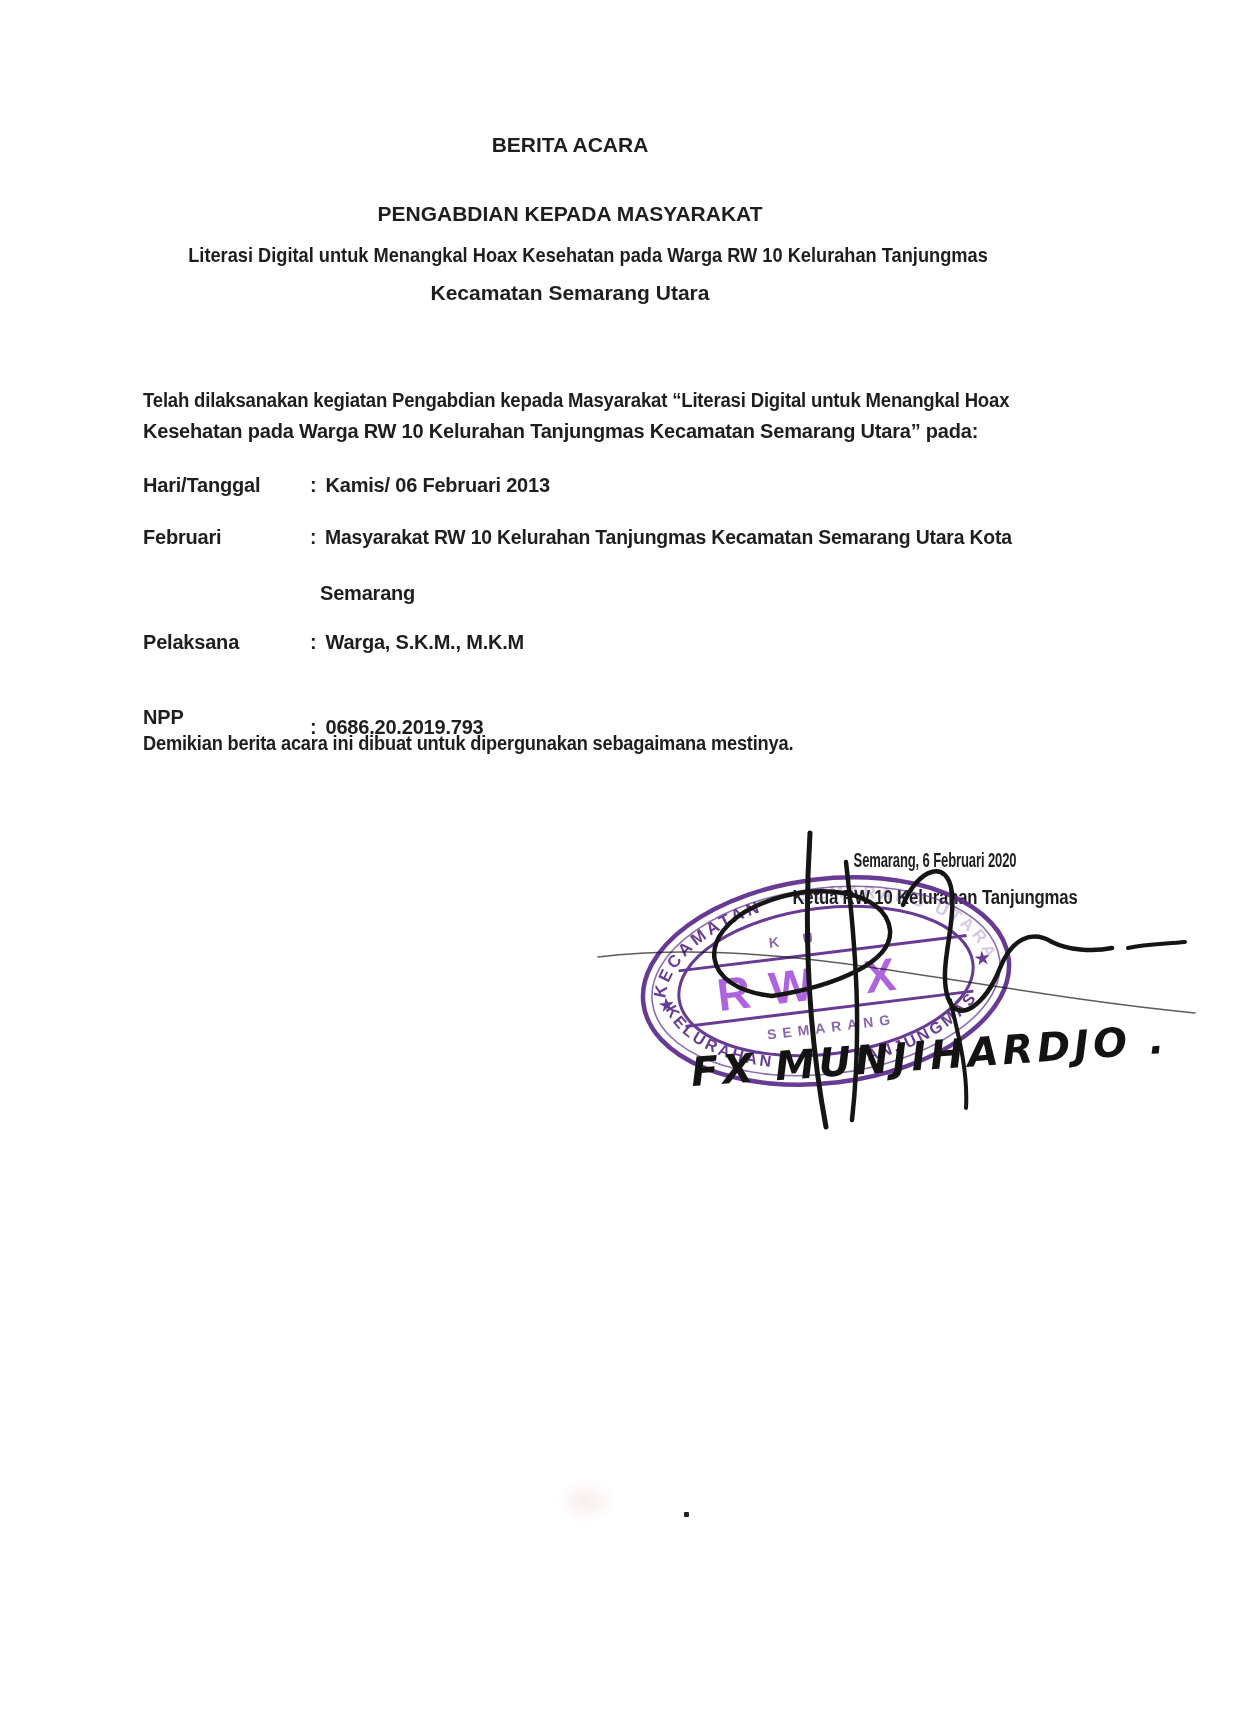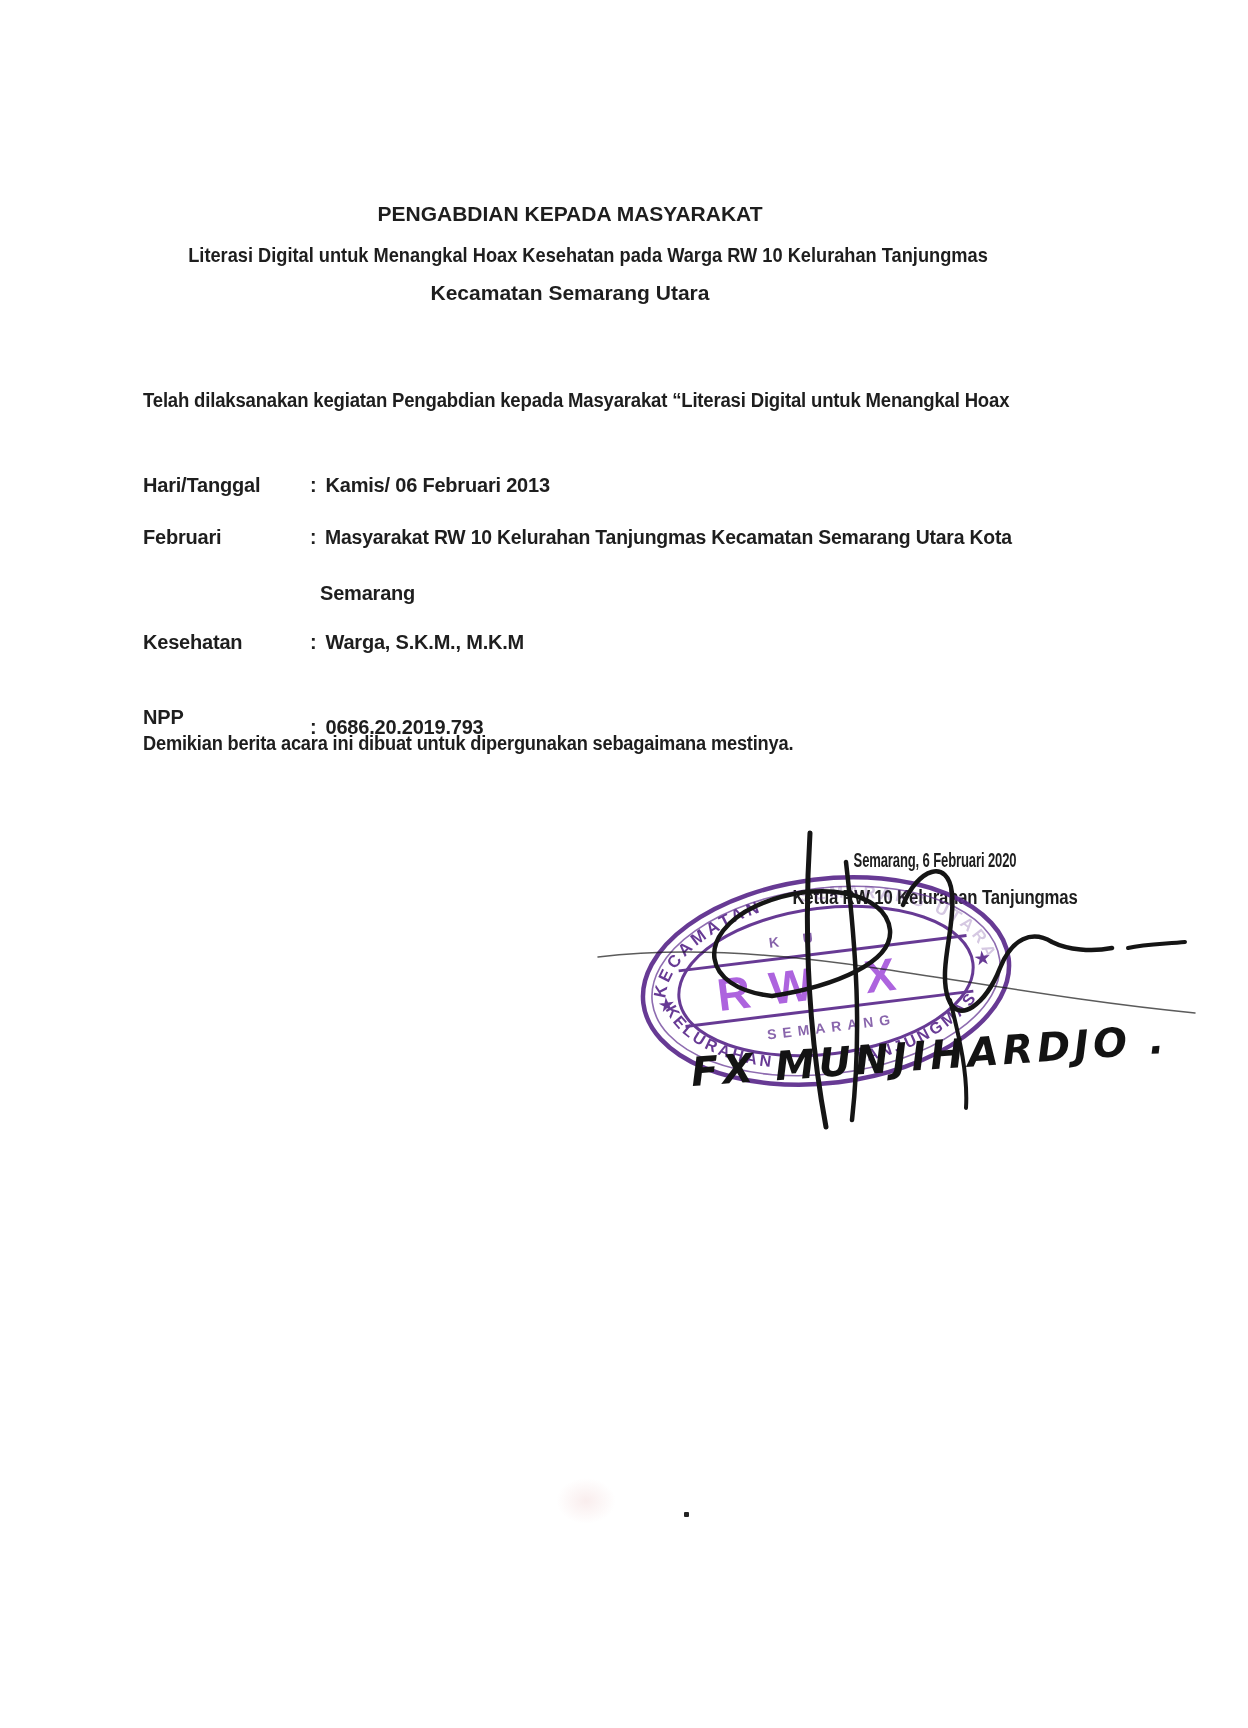--- a/index.html
+++ b/index.html
@@ -42,40 +42,42 @@
     font-family:"DejaVu Sans",sans-serif;
     font-style:italic;font-weight:700;
     font-size:40px;letter-spacing:4px;fill:#131313;
   }
 </style>
 </head>
 <body>
 
 <div class="page">
 
+  <div class="abs titles centerblock t21" style="top:131px">BERITA ACARA</div>
   <div class="abs titles centerblock t21" style="top:200px">PENGABDIAN KEPADA MASYARAKAT</div>
   <div class="abs titles centerblock t21" style="top: 241px; transform: scaleX(0.867679); transform-origin: center top;">Literasi Digital untuk Menangkal Hoax Kesehatan pada Warga RW 10 Kelurahan Tanjungmas</div>
   <div class="abs titles centerblock t21" style="top:279px">Kecamatan Semarang Utara</div>
 
   <div class="abs" style="left:143px;top:385px;width:872px">
     <div class="para-line" style="transform: scaleX(0.927195); transform-origin: left top;">Telah dilaksanakan kegiatan Pengabdian kepada Masyarakat “Literasi Digital untuk Menangkal Hoax</div>
+    <div class="para-line">Kesehatan pada Warga RW 10 Kelurahan Tanjungmas Kecamatan Semarang Utara” pada:</div>
   </div>
 
   <div class="abs t20 detail-label" style="top:472px">Hari/Tanggal</div>
   <div class="abs t20 detail-value" style="top:472px">
     <span class="sep">:</span><span>Kamis/ 06 Februari 2013</span>
   </div>
 
   <div class="abs t20 detail-label" style="top:524px">Februari</div>
   <div class="abs t20 detail-value" style="top: 524px; transform: scaleX(0.969613); transform-origin: left top;">
     <span class="sep">:</span><span>Masyarakat RW 10 Kelurahan Tanjungmas Kecamatan Semarang Utara Kota</span>
   </div>
   <div class="abs t20" style="left:320px;top:580px">Semarang</div>
 
-  <div class="abs t20 detail-label" style="top:629px">Kesehatan</div>
+  <div class="abs t20 detail-label" style="top:629px">Pelaksana</div>
   <div class="abs t20 detail-value" style="top:629px">
     <span class="sep">:</span><span>Warga, S.K.M., M.K.M</span>
   </div>
 
   <div class="abs t20 detail-label" style="top:704px">NPP</div>
   <div class="abs t20 detail-value" style="top:714px">
     <span class="sep">:</span><span>0686.20.2019.793</span>
   </div>
 
   <div class="abs t20" style="left: 143px; top: 730px; white-space: nowrap; transform: scaleX(0.911641); transform-origin: left top;">Demikian berita acara ini dibuat untuk dipergunakan sebagaimana mestinya.</div>

